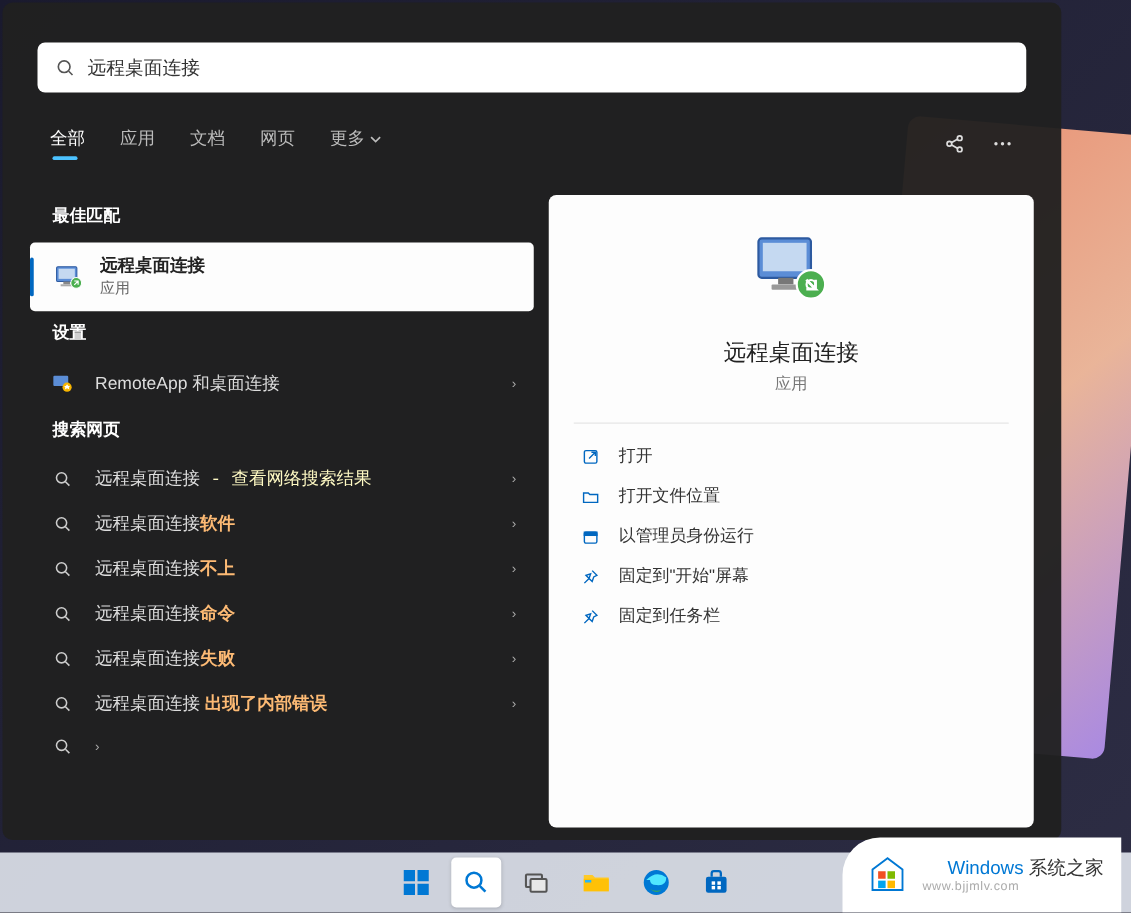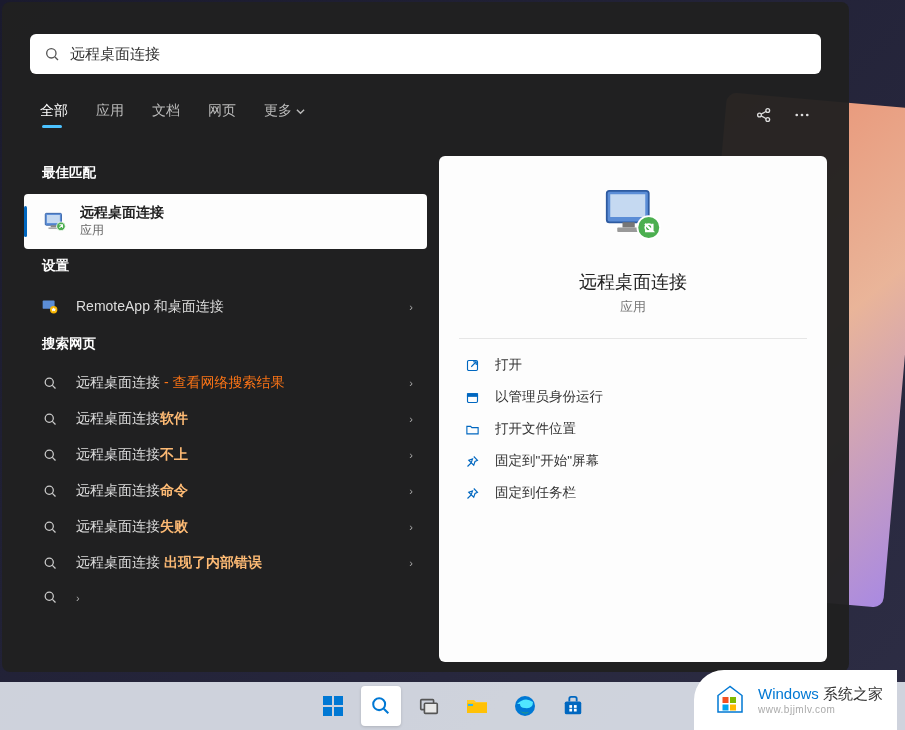--- a/index.html
+++ b/index.html
@@ -164,21 +164,22 @@
       margin-right: 14px;
       flex-shrink: 0;
     }
     .li-text {
       flex: 1;
       white-space: nowrap;
       overflow: hidden;
       text-overflow: ellipsis;
     }
     .li-text .light {
-      color: #f97316;
+      color: #fef9c3;
+      font-family: Liberation Mono, monospace;
     }
     .li-text .bold {
       font-weight: 600;
       color: #fdba74;
     }
     .chevron {
       color: #aaa;
       font-size: 11px;
     }
     .right-col {
@@ -274,20 +275,21 @@
       z-index: 30;
     }
     .watermark-logo {
       width: 36px;
       height: 36px;
     }
     .watermark-text .t1 {
       font-size: 15px;
       font-weight: 500;
       color: #333;
+      margin-left: 20px;
     }
     .watermark-text .t1 .accent {
       color: #0078d4;
     }
     .watermark-text .t2 {
       font-size: 10px;
       color: #aaa;
       letter-spacing: 0.5px;
     }
   </style>
@@ -464,33 +466,33 @@
               <svg width="15" height="15" viewBox="0 0 24 24" fill="none" stroke="#0067c0" stroke-width="1.8">
                 <rect x="4" y="4" width="16" height="16" rx="2"></rect>
                 <path d="M10 14 L18 6 M13 6 L18 6 L18 11"></path>
               </svg>
             </span>
             <span class="action-text">打开</span>
           </div>
           <div class="action-item">
             <span class="action-icon">
               <svg width="15" height="15" viewBox="0 0 24 24" fill="none" stroke="#0067c0" stroke-width="1.8">
-                <rect x="4" y="6" width="16" height="14" rx="2"></rect>
-                <rect x="4" y="6" width="16" height="4" fill="#0067c0"></rect>
-              </svg>
-            </span>
-            <span class="action-text">以管理员身份运行</span>
+                <path d="M3 7 L3 19 L21 19 L21 9 L11 9 L9 7 Z"></path>
+              </svg>
+            </span>
+            <span class="action-text">打开文件位置</span>
           </div>
           <div class="action-item">
             <span class="action-icon">
               <svg width="15" height="15" viewBox="0 0 24 24" fill="none" stroke="#0067c0" stroke-width="1.8">
-                <path d="M3 7 L3 19 L21 19 L21 9 L11 9 L9 7 Z"></path>
-              </svg>
-            </span>
-            <span class="action-text">打开文件位置</span>
+                <rect x="4" y="6" width="16" height="14" rx="2"></rect>
+                <rect x="4" y="6" width="16" height="4" fill="#0067c0"></rect>
+              </svg>
+            </span>
+            <span class="action-text">以管理员身份运行</span>
           </div>
           <div class="action-item">
             <span class="action-icon">
               <svg width="15" height="15" viewBox="0 0 24 24" fill="none" stroke="#0067c0" stroke-width="1.8">
                 <path d="M14 4 L20 10 L16 12 L14 18 L10 14 L4 20 M10 14 L6 10 L12 8 Z"></path>
               </svg>
             </span>
             <span class="action-text">固定到"开始"屏幕</span>
           </div>
           <div class="action-item">

